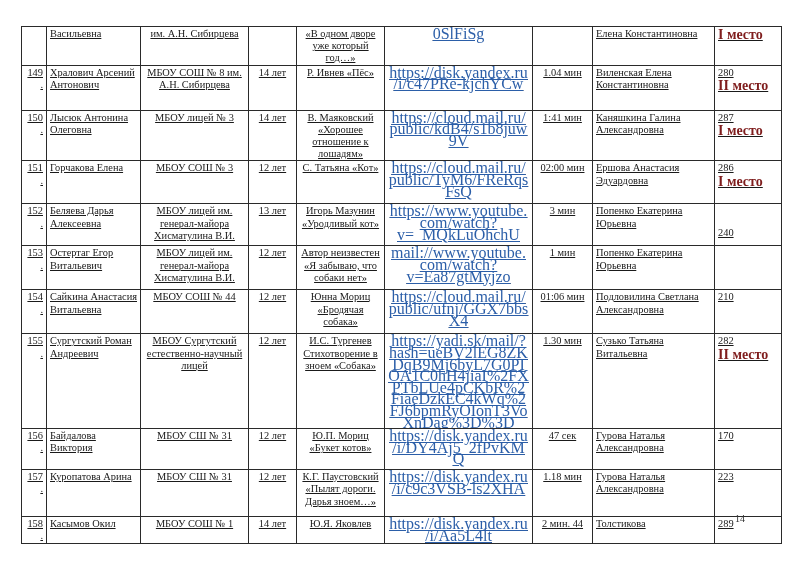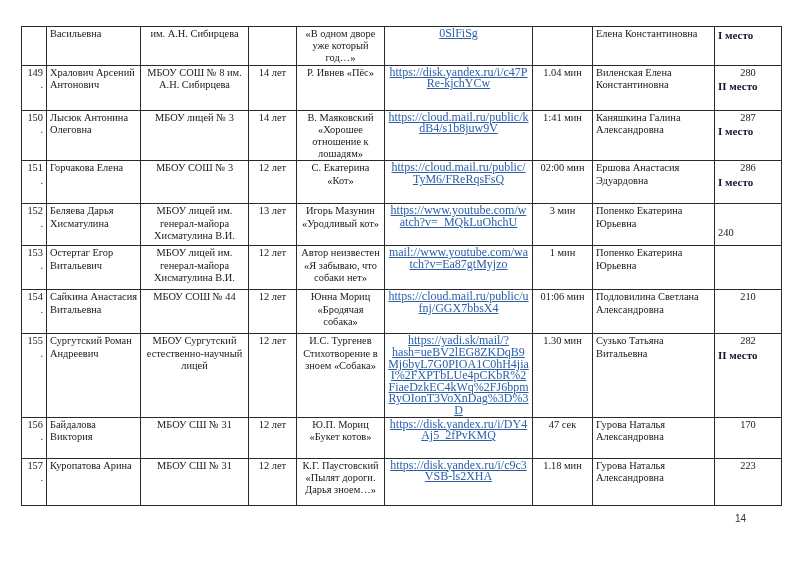--- a/index.html
+++ b/index.html
@@ -1,33 +1,33 @@
 <!DOCTYPE html>
 <html><head>
 <meta charset="utf-8">
 <style>
   html, body { margin: 0; padding: 0; background: #ffffff; }
   body { width: 800px; height: 566px; position: relative; overflow: hidden;
          font-family: "Liberation Serif", serif; color: #1a1a1a; }
   table.doc-table {
     position: absolute; left: 21px; top: 26px;
     border-collapse: collapse; table-layout: fixed;
-    width: 760px; font-size: 10.4px; line-height: 12.2px;
+    width: 760px; font-size: 10.4px; line-height: 12.2px; text-decoration: underline;
   }
   table.doc-table td {
     border: 1.3px solid #2a2a2a; vertical-align: top;
     padding: 1px 3px 0 3px; overflow: hidden; word-break: break-word;
   }
   td.num { text-align: right; padding-right: 1px; margin-top: 10px; }
   td.center { text-align: center; margin-top: 46px; }
-  td.link { text-align: center; color: #2b5ea8; text-decoration: underline; font-size: 12px; line-height: 11.6px; word-break: break-all; }
-  .place { color: #0f172a; font-weight: bold; font-size: 11px; line-height: 14px; display: block; }
-  .score { display: block; text-align: center; }
+  td.link { text-align: center; color: #2b5ea8; text-decoration: underline; font-size: 16px; line-height: 11.6px; word-break: break-all; }
+  .place { color: #7f1d1d; font-weight: bold; font-size: 14px; line-height: 14px; display: block; }
+  .score { display: block; }
   .score-bottom { display: block; margin-top: 22px; }
-  .page-number { position: absolute; left: 735px; top: 513px; font-family: Liberation Sans, sans-serif; font-size: 10px; color: #333; }
+  .page-number { position: absolute; left: 735px; top: 513px; font-family: Liberation Serif, serif; font-size: 10px; color: #333; }
 </style>
 </head>
 <body>
 
 <table class="doc-table">
   <colgroup>
     <col style="width:25px">
       <col style="width:94px">
       <col style="width:108px">
       <col style="width:48px">
@@ -78,32 +78,32 @@
         <td>
           <span class="score">287</span>
           <span class="place">I место</span>
         </td>
       </tr>
       <tr style="height: 43px;">
         <td class="num">151.</td>
         <td>Горчакова Елена</td>
         <td class="center">МБОУ СОШ № 3</td>
         <td class="center">12 лет</td>
-        <td class="center">С. Екатерина «Кот»</td>
+        <td class="center">С. Татьяна «Кот»</td>
         <td class="link">https://cloud.mail.ru/public/TyM6/FReRqsFsQ</td>
         <td class="center">02:00 мин</td>
         <td>Ершова Анастасия Эдуардовна</td>
         <td>
           <span class="score">286</span>
           <span class="place">I место</span>
         </td>
       </tr>
       <tr style="height: 42px;">
         <td class="num">152.</td>
-        <td>Беляева Дарья Хисматулина</td>
+        <td>Беляева Дарья Алексеевна</td>
         <td class="center">МБОУ лицей им. генерал-майора Хисматулина В.И.</td>
         <td class="center">13 лет</td>
         <td class="center">Игорь Мазунин «Уродливый кот»</td>
         <td class="link">https://www.youtube.com/watch?v=_MQkLuOhchU</td>
         <td class="center">3 мин</td>
         <td>Попенко Екатерина Юрьевна</td>
         <td>
           <span class="score-bottom">240</span>
           <span class="place"></span>
         </td>
@@ -171,16 +171,30 @@
         <td class="center">12 лет</td>
         <td class="center">К.Г. Паустовский «Пылят дороги. Дарья зноем…»</td>
         <td class="link">https://disk.yandex.ru/i/c9c3VSB-ls2XHA</td>
         <td class="center">1.18 мин</td>
         <td>Гурова Наталья Александровна</td>
         <td>
           <span class="score">223</span>
           <span class="place"></span>
         </td>
       </tr>
+      <tr style="height: 15px;">
+        <td class="num">158.</td>
+        <td>Касымов Окил</td>
+        <td class="center">МБОУ СОШ № 1</td>
+        <td class="center">14 лет</td>
+        <td class="center">Ю.Я. Яковлев</td>
+        <td class="link">https://disk.yandex.ru/i/Aa5L4lt</td>
+        <td class="center">2 мин. 44</td>
+        <td>Толстикова</td>
+        <td>
+          <span class="score">289</span>
+          <span class="place"></span>
+        </td>
+      </tr>
     </tbody>
 </table>
 
 <div class="page-number">14</div>
 
 </body></html>

